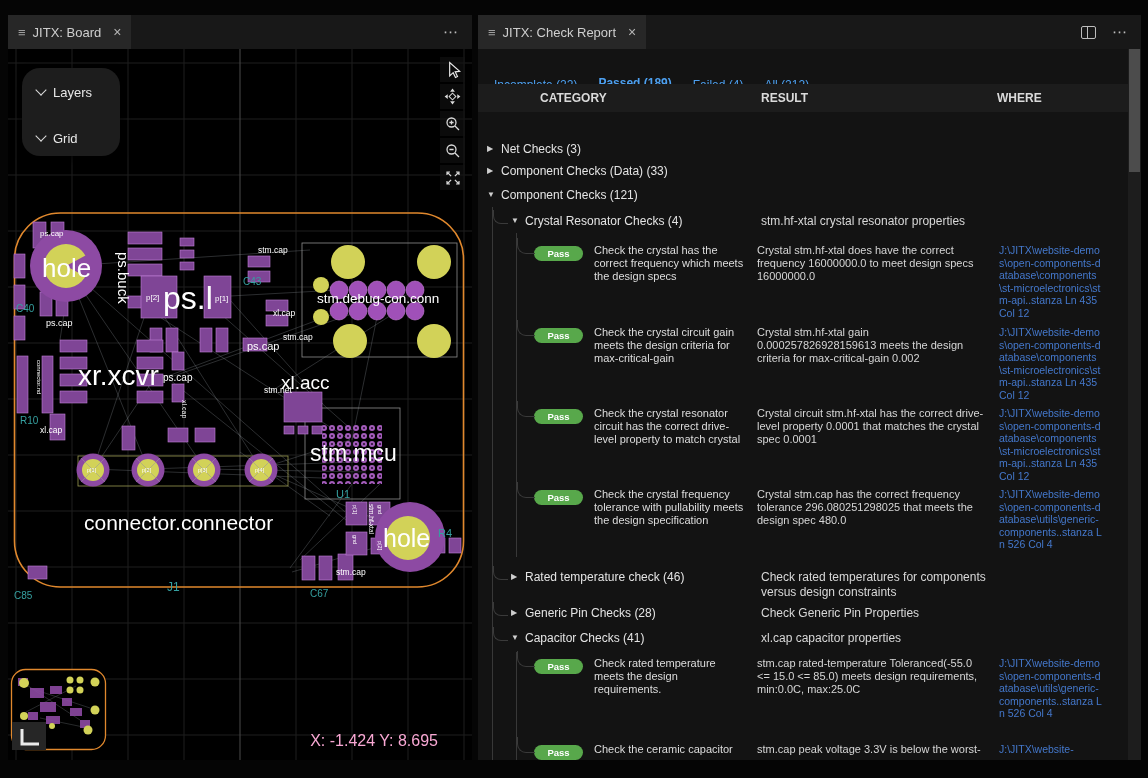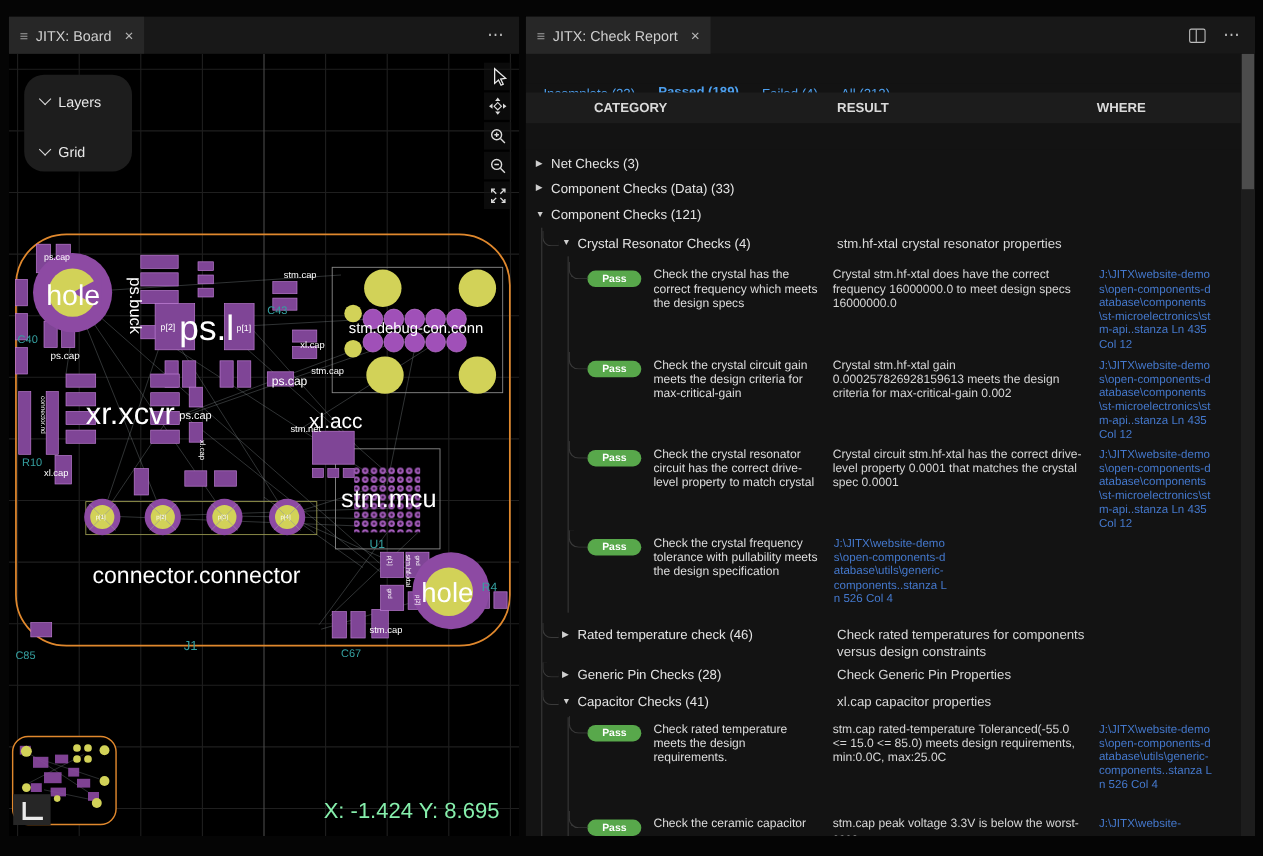--- a/index.html
+++ b/index.html
@@ -17,21 +17,21 @@
   .split-icon{width:13px;height:11px;border:1px solid #bdbdbd;border-radius:2px;position:relative;}
   .split-icon:after{content:"";position:absolute;left:5px;top:0;bottom:0;width:1px;background:#bdbdbd;}
   
   .canvas{position:absolute;left:0;top:34px;right:0;bottom:0;background:#000;overflow:hidden;}
   .layers-box{position:absolute;left:14px;top:19px;width:98px;height:88px;background:#1d1d1d;border-radius:18px;
      box-shadow:0 3px 10px rgba(0,0,0,.7);color:#e8e8e8;font-size:13px;z-index:5;}
   .lrow{display:flex;align-items:center;gap:8px;padding:13px 0 0 15px;height:22px;cursor:pointer;}
   .chev{width:7px;height:7px;border-left:1.6px solid #dcdcdc;border-bottom:1.6px solid #dcdcdc;transform:rotate(-45deg);margin-top:-4px;}
   .tools{position:absolute;right:7px;top:8px;display:flex;flex-direction:column;gap:2px;z-index:5;}
   .tool{width:25px;height:25px;display:flex;align-items:center;justify-content:center;background:rgba(20,20,20,.55);cursor:pointer;}
-  .coords{position:absolute;right:18px;bottom:10px;color:#86efac;font-size:20px;z-index:5;text-shadow:0 0 3px #000;}
+  .coords{position:absolute;right:34px;bottom:10px;color:#f9a8d4;font-size:16px;z-index:5;text-shadow:0 0 3px #000;}
   .minimap{position:absolute;left:2px;bottom:6px;width:98px;height:86px;z-index:5;}
   
   .filters{position:absolute;left:0;right:0;top:34px;height:27px;display:flex;align-items:center;gap:21px;
      padding-left:16px;font-size:12px;background:#131313;}
   .filter{color:#4da0f0;cursor:pointer;margin-top:44px;}
   .filter.active{font-weight:bold;border-bottom:1px solid #5d83b8;padding-bottom:2px;}
   .thead{position:absolute;left:0;right:13px;top:69px;height:28px;background:#1c1c1c;font-size:12px;font-weight:bold;color:#dadada;}
   .th{position:absolute;top:7px;}
   .th-cat{left:43px;margin-left:19px;} .th-res{left:283px;} .th-where{left:519px;}
   .tbody{position:absolute;left:0;right:13px;top:121px;bottom:0;overflow:hidden;background:#131313;}
@@ -413,20 +413,21 @@
         <span class="hookc"></span>
         <span class="badge">Pass</span>
         <div class="cell desc">Check the crystal resonator circuit has the correct drive-level property to match crystal</div>
         <div class="cell res">Crystal circuit stm.hf-xtal has the correct drive-level property 0.0001 that matches the crystal spec 0.0001</div>
         <a class="cell where">J:\JITX\website-demos\open-components-database\components\st-microelectronics\stm-api..stanza Ln 435 Col 12</a>
       </div>
       <div class="row row-check" style="height:80px">
         <span class="hookc"></span>
         <span class="badge">Pass</span>
         <div class="cell desc">Check the crystal frequency tolerance with pullability meets the design specification</div>
+        <div class="cell res">Crystal stm.cap has the correct frequency tolerance 296.080251298025 that meets the design spec 480.0</div>
         <a class="cell where">J:\JITX\website-demos\open-components-database\utils\generic-components..stanza Ln 526 Col 4</a>
       </div>
 
       <div class="row row-group lvl1" style="height:36px">
         <span class="hookg"></span>
         <span class="arrow">▶</span>
         <span class="gname">Rated temperature check (46)</span>
         <span class="gres">Check rated temperatures for components versus design constraints</span>
       </div>
       <div class="row row-group lvl1" style="height:25px">

